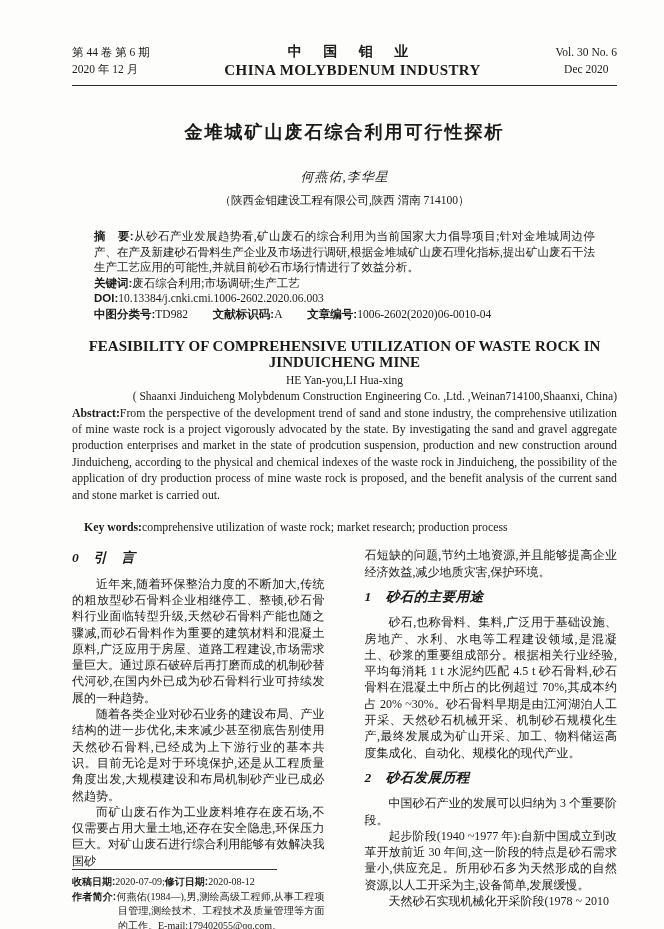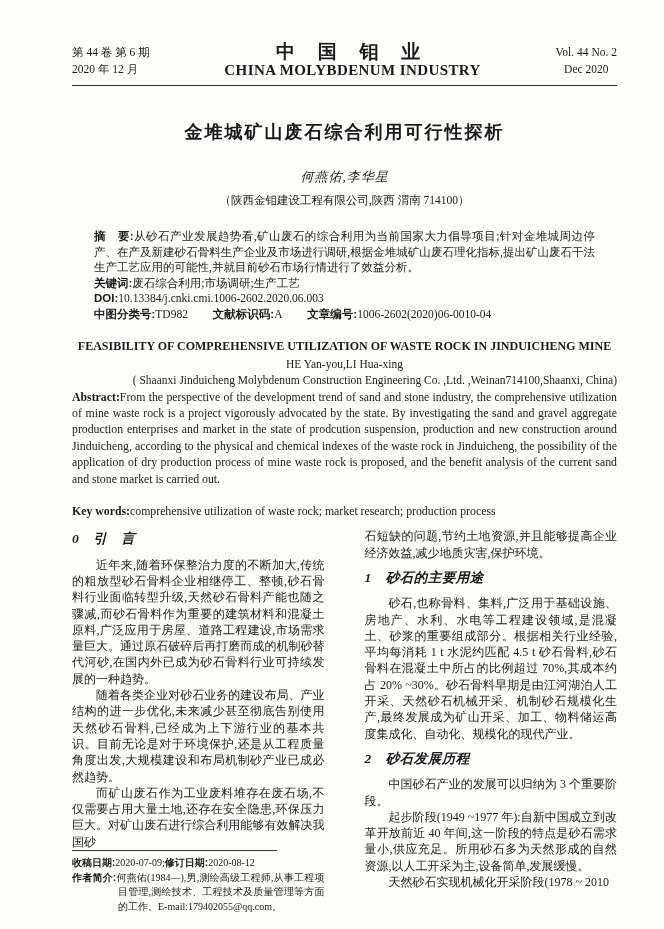--- a/index.html
+++ b/index.html
@@ -7,39 +7,39 @@
     position:relative;width:664px;height:929px;margin:0 auto;background:#fdfdfb;
     box-sizing:border-box;padding:44px 47px 0 72px;color:#1b1b1b;
     font-family:"Liberation Serif","DejaVu Serif",serif;overflow:hidden;
   }
   
   .hdr{display:flex;justify-content:space-between;align-items:flex-start;}
   .hdr-left,.hdr-right{font-size:11.5px;line-height:17px;}
   .hdr-left{text-align:left;}
   .hdr-right{text-align:center;}
   .hdr-center{text-align:center;}
-  .journal-cn{font-size:19px;font-weight:bold;letter-spacing:9px;line-height:16px;}
+  .journal-cn{font-size:14px;font-weight:bold;letter-spacing:9px;line-height:16px;}
   .journal-en{font-size:15px;font-weight:bold;letter-spacing:.4px;line-height:16px;margin-top:2px;}
   .hdr-rule{border:none;border-top:1.6px solid #2a2a2a;margin:7px 0 0 0;}
   
   .title-cn{margin:34px 0 0 0;text-align:center;font-size:18px;font-weight:bold;letter-spacing:2px;}
   .authors-cn{margin-top:24px;text-align:center;font-size:13px;font-style:italic;letter-spacing:1px;}
   .affil-cn{margin-top:7px;text-align:center;font-size:11.5px;}
   
   .abs-cn{margin:21px 22px 0 22px;font-size:11.5px;line-height:15.6px;text-align:justify;}
   .abs-cn p{margin:0;}
   .lab{font-family:"Liberation Sans","DejaVu Sans",sans-serif;font-weight:bold;}
   .clc-group{margin-right:22px;}
   
   .en-block{margin-top:15px;font-size:11.8px;}
-  .title-en{text-align:center;font-weight:bold;font-size:12px;line-height:16px;}
+  .title-en{text-align:center;font-weight:bold;font-size:15px;line-height:16px;}
   .authors-en{text-align:center;font-size:11.5px;line-height:16px;margin-top:2px;}
   .affil-en{text-align:right;font-size:11.5px;line-height:16px;}
   .abs-en{margin:1px 0 16px 0;text-align:justify;line-height:16.4px;}
-  .kw-en{margin:0;line-height:16.4px;}
+  .kw-en{margin:12px;line-height:16.4px;}
   .lab-en{font-weight:bold;}
   
   .columns{display:flex;gap:40px;margin-top:9px;height:368px;}
   .col{flex:1;font-size:12px;line-height:16.3px;text-align:justify;min-width:0;}
   .col p{margin:0;}
   .ind{text-indent:2em;}
   .sec{font-size:13.5px;font-weight:bold;font-style:italic;margin:9px 0;letter-spacing:.5px;}
   .sec.first{margin-top:3px;}
   .col-left{display:flex;flex-direction:column;}
   
@@ -56,21 +56,21 @@
   <header class="hdr">
     <div class="hdr-left">
       <div>第 44 卷 第 6 期</div>
       <div>2020 年 12 月</div>
     </div>
     <div class="hdr-center">
       <div class="journal-cn">中 国 钼 业</div>
       <div class="journal-en">CHINA MOLYBDENUM INDUSTRY</div>
     </div>
     <div class="hdr-right">
-      <div>Vol. 44 No. 2</div>
+      <div>Vol. 30 No. 6</div>
       <div>Dec 2020</div>
     </div>
   </header>
   <hr class="hdr-rule">
 
   <h1 class="title-cn">金堆城矿山废石综合利用可行性探析</h1>
   <div class="authors-cn">何燕佑,李华星</div>
   <div class="affil-cn">（陕西金钼建设工程有限公司,陕西 渭南 714100）</div>
 
   <section class="abs-cn">
@@ -106,18 +106,18 @@
         <p class="fn-bio"><span class="lab">作者简介:</span><span>何燕佑(1984—),男,测绘高级工程师,从事工程项目管理,测绘技术、工程技术及质量管理等方面的工作。E-mail:179402055@qq.com。</span></p>
       </div>
     </div>
 
     <div class="col col-right">
       <p>石短缺的问题,节约土地资源,并且能够提高企业经济效益,减少地质灾害,保护环境。</p>
       <h2 class="sec">1　砂石的主要用途</h2>
       <p class="ind">砂石,也称骨料、集料,广泛用于基础设施、房地产、水利、水电等工程建设领域,是混凝土、砂浆的重要组成部分。根据相关行业经验,平均每消耗 1 t 水泥约匹配 4.5 t 砂石骨料,砂石骨料在混凝土中所占的比例超过 70%,其成本约占 20% ~30%。砂石骨料早期是由江河湖泊人工开采、天然砂石机械开采、机制砂石规模化生产,最终发展成为矿山开采、加工、物料储运高度集成化、自动化、规模化的现代产业。</p>
       <h2 class="sec">2　砂石发展历程</h2>
       <p class="ind">中国砂石产业的发展可以归纳为 3 个重要阶段。</p>
-      <p class="ind">起步阶段(1949 ~1977 年):自新中国成立到改革开放前近 40 年间,这一阶段的特点是砂石需求量小,供应充足。所用砂石多为天然形成的自然资源,以人工开采为主,设备简单,发展缓慢。</p>
+      <p class="ind">起步阶段(1940 ~1977 年):自新中国成立到改革开放前近 30 年间,这一阶段的特点是砂石需求量小,供应充足。所用砂石多为天然形成的自然资源,以人工开采为主,设备简单,发展缓慢。</p>
       <p class="ind">天然砂石实现机械化开采阶段(1978 ~ 2010</p>
     </div>
 
   </div>
 </div>
 
 </body></html>

